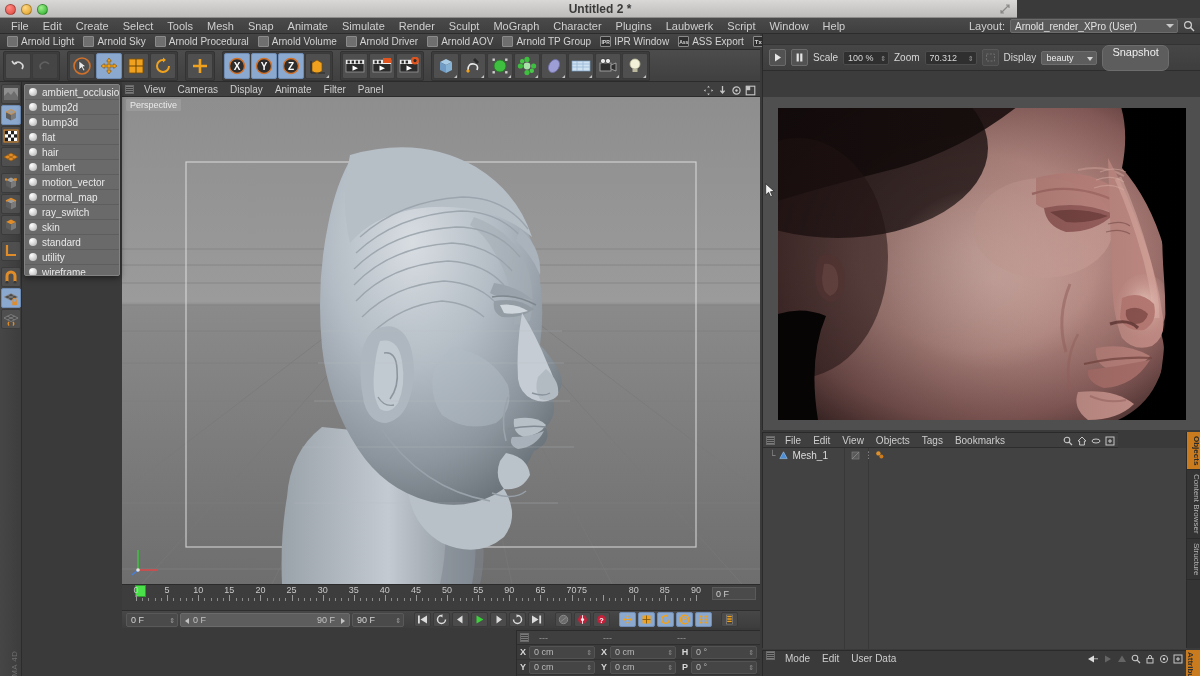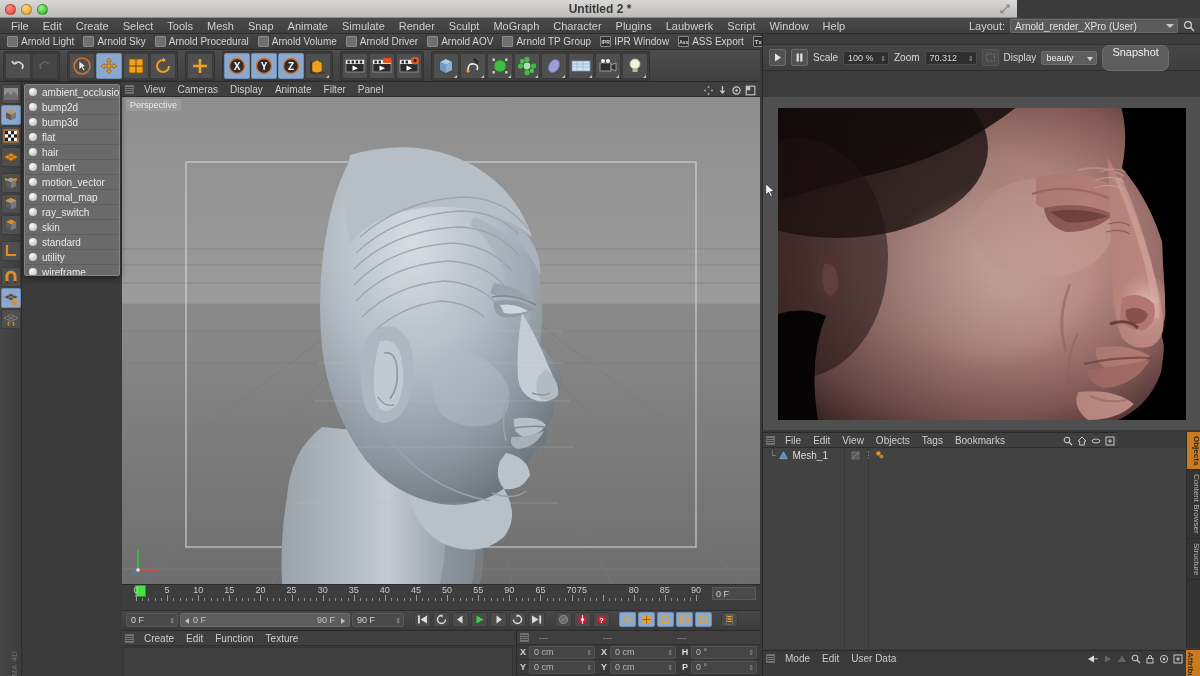--- a/index.html
+++ b/index.html
@@ -213,21 +213,21 @@
   
   .vtabs{ position:absolute; left:1186px; top:432px; width:14px; height:216px; background:#343434;
     border-left:1px solid #2a2a2a;}
   .vtab{ width:14px; writing-mode:vertical-rl; text-orientation:mixed; font-size:8px;
     color:#b5b5b5; padding:4px 0; text-align:left; border-bottom:1px solid #2b2b2b;}
   .vtab.act{ background:#c97b1e; color:#2a2a2a; font-weight:bold;}
 
   
   .attr{ position:absolute; left:762px; top:650px; width:424px; height:26px;
     background:#3a3a3a; border-left:1px solid #2a2a2a; border-top:1px solid #2a2a2a;}
-  .attr-menu{ height:15px; display:flex;align-items:center;padding-left:3px; position:relative;}
+  .attr-menu{ height:15px; display:flex;padding-left:3px; position:relative;}
   .attr-menu .mi{padding:0 6px;font-size:10px;color:#cdcdcd;line-height:15px;}
   .attr-icons{position:absolute;right:3px;top:3px;display:flex;gap:4px;align-items:center;}
   .vtabs2{ position:absolute; left:1186px; top:650px; width:14px; height:26px; background:#c97b1e;}
   .vtabs2 .vt{ writing-mode:vertical-rl; font-size:8px; color:#2e2e2e; font-weight:bold; padding:2px 0;}
 
   .cursor{ position:absolute; width:11px; height:15px; z-index:90; pointer-events:none;}
   svg{display:block;}
 </style>
 </head>
 <body>
@@ -1025,27 +1025,20 @@
     <div class="tbtn2">
       <svg width="13" height="11" viewBox="0 0 13 11">
           <rect x="3.5" y="1" width="6" height="9" fill="#2b2b2b" stroke="#8a8a8a" stroke-width=".7"></rect>
           <rect x="4.2" y="1.8" width="4.6" height="1.6" fill="#f0a21e"></rect>
           <rect x="4.2" y="4.2" width="4.6" height="1.6" fill="#f0a21e"></rect>
           <rect x="4.2" y="6.6" width="4.6" height="1.6" fill="#f0a21e"></rect>
         </svg>
     </div>
   </div>
 
-  <div class="matmgr">
-    <div class="mm-menu">
-      <span class="grip"></span>
-      <span id="mmmenu"><span class="mi">Create</span><span class="mi">Edit</span><span class="mi">Function</span><span class="mi">Texture</span></span>
-    </div>
-    <div class="mm-body"></div>
-  </div>
 
   <div class="coord">
     <div class="co-menu">
       <span class="grip"></span>
       <span class="dash" style="width:70px;padding-left:6px;">---</span>
       <span class="dash" style="width:74px;">---</span>
       <span class="dash" style="width:60px;">---</span>
     </div>
     <div id="coordrows">
         <div class="corow">

